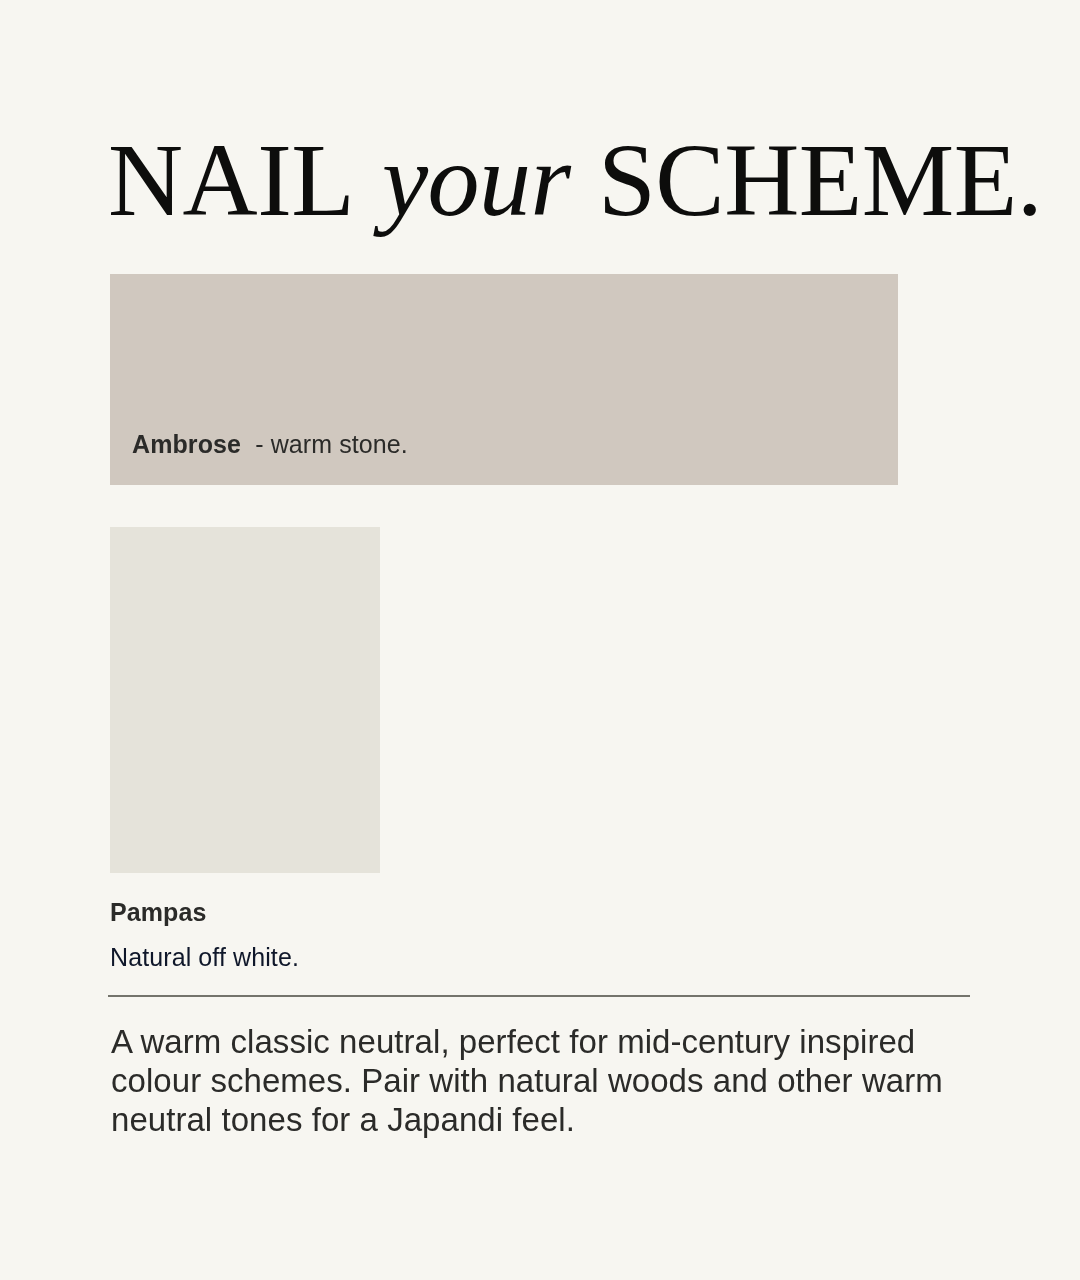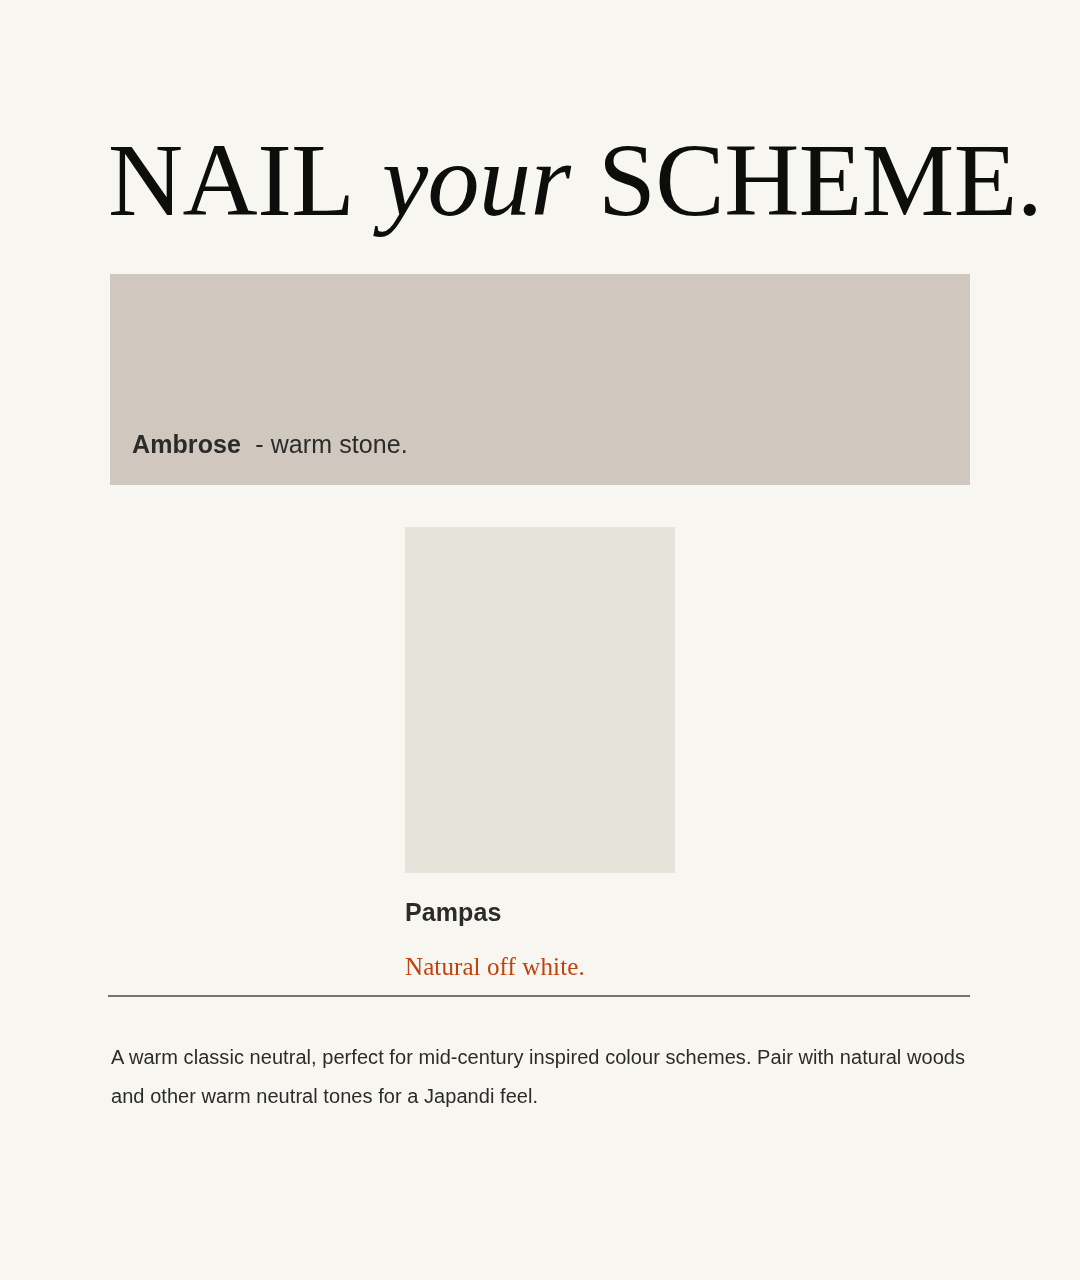--- a/index.html
+++ b/index.html
@@ -42,21 +42,21 @@
     font-style: italic;
     font-weight: 400;
     padding: 0 2px;
   }
 
   
   .hero-swatch {
     position: absolute;
     left: 110px;
     top: 274px;
-    width: 860px;
+    width: 788px;
     height: 211px;
   }
   .hero-label {
     position: absolute;
     left: 22px;
     bottom: 26px;
     font-size: 25px;
     line-height: 1.2;
     color: #2b2b29;
     white-space: nowrap;
@@ -70,67 +70,65 @@
     letter-spacing: 0.1px;
   }
 
   
   .swatch-row {
     position: absolute;
     left: 110px;
     top: 527px;
     width: 860px;
     display: flex;
-    justify-content: center;
+    justify-content: space-between;
   }
   .swatch-col { width: 270px; }
   .swatch-chip {
     width: 270px;
     height: 346px;
   }
   .swatch-name {
     margin-top: 24px;
     font-size: 25px;
     font-weight: 700;
     letter-spacing: 0.1px;
     color: #2b2b29;
     line-height: 1.2;
   }
   .swatch-desc {
-    margin-top: 25px;
+    margin-top: 15px;
     font-size: 25px;
     font-weight: 400;
     letter-spacing: 0.1px;
-    color: #c2410c;
+    color: #0f172a;
     line-height: 1.2;
-    font-family: Liberation Serif, serif;
   }
 
   
   .divider {
     position: absolute;
     left: 108px;
     top: 995px;
     width: 862px;
     height: 2px;
     background: #74746c;
   }
 
   
   .body-copy {
     position: absolute;
     left: 111px;
     top: 1022px;
     width: 862px;
-    font-size: 20px;
+    font-size: 33px;
     line-height: 39px;
     font-weight: 400;
     letter-spacing: 0.05px;
     color: #2b2b29;
-    margin-top: 16px;
   }
 </style>
 </head>
 <body style="background: rgb(247, 246, 241);">
 
 <div class="page" style="background: rgb(247, 246, 241);">
 
   <h1 class="title">
     <span class="t-word">NAIL</span>
     <span class="t-italic">your</span>

